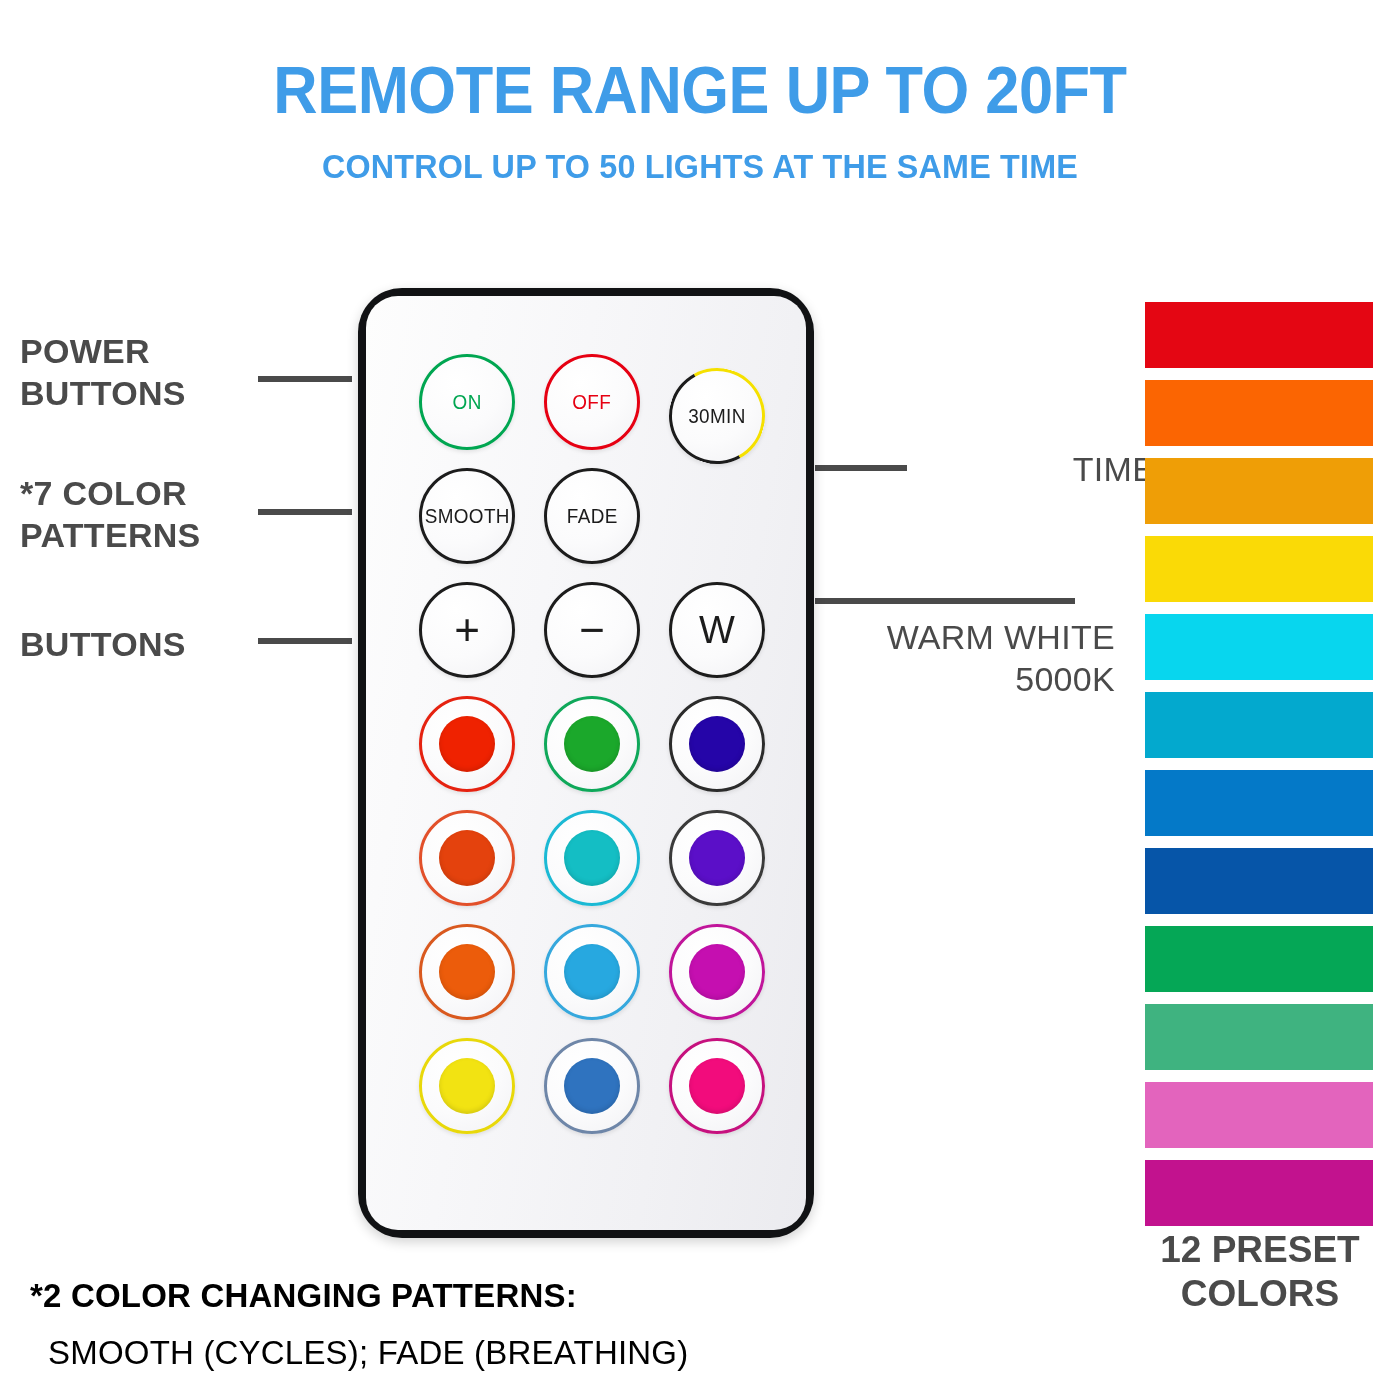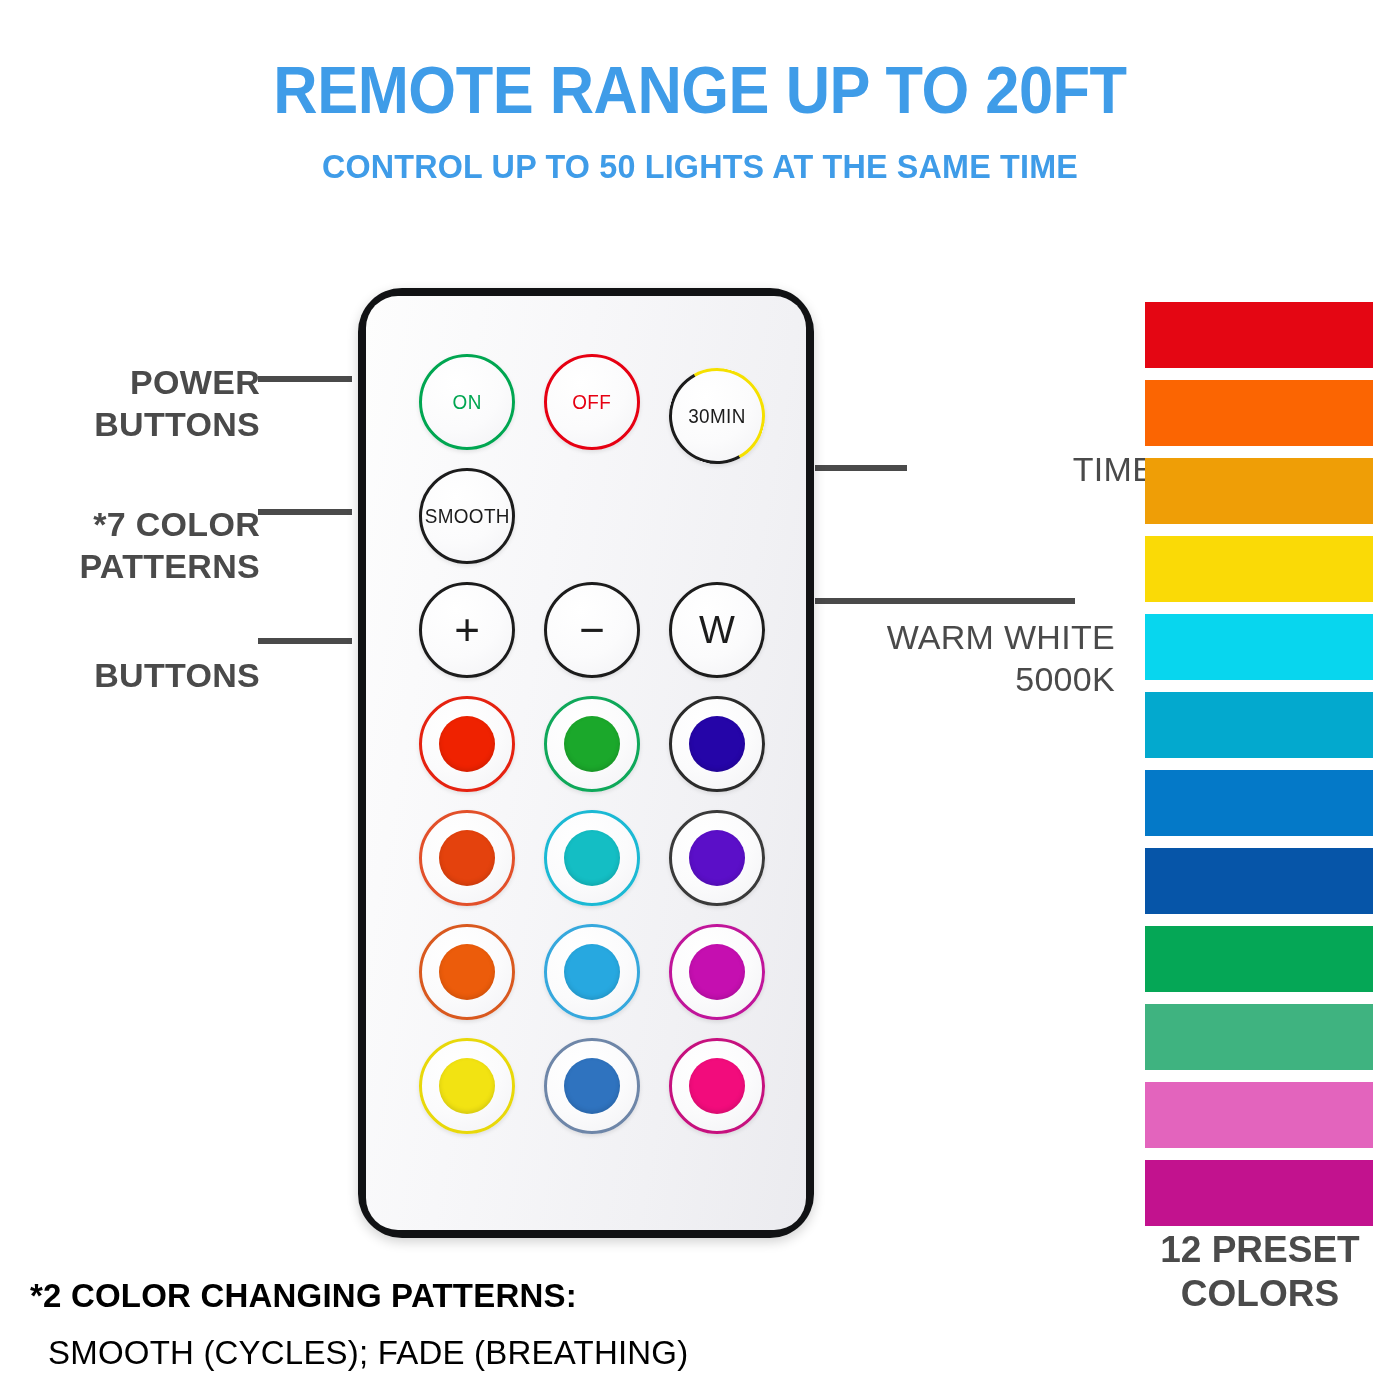--- a/index.html
+++ b/index.html
@@ -40,28 +40,26 @@
     font-weight: bold;
     letter-spacing: 0.2px;
     color: #3f9ce8;
     transform: scaleX(0.95);
     white-space: nowrap;
   }
 
   
   .callout-left {
     position: absolute;
-    text-align: right;
     font-size: 34px;
     font-weight: bold;
     line-height: 1.24;
     color: #4a4a4a;
     letter-spacing: 0.3px;
     white-space: pre-line;
-    margin-top: 31px;
   }
   .callout-right {
     position: absolute;
     text-align: right;
     font-size: 34px;
     font-weight: normal;
     line-height: 1.24;
     color: #4a4a4a;
     letter-spacing: 0.3px;
     white-space: pre-line;
@@ -246,20 +244,24 @@
           <div class="ring" style="border-color: rgb(230, 0, 18);"></div>
           <div class="lbl" style="color: rgb(230, 0, 18);">OFF</div>
         </div>
         <div class="btn" style="left: 303px; top: 72px;">
           <div class="ring-split" style="border-color: rgb(245, 224, 0) rgb(245, 224, 0) rgb(28, 28, 28) rgb(28, 28, 28);"></div>
           <div class="lbl" style="color: rgb(28, 28, 28);">30MIN</div>
         </div>
         <div class="btn" style="left: 53px; top: 172px;">
           <div class="ring" style="border-color: rgb(28, 28, 28);"></div>
           <div class="lbl" style="color: rgb(28, 28, 28);">SMOOTH</div>
+        </div>
+        <div class="btn" style="left: 178px; top: 172px;">
+          <div class="ring" style="border-color: rgb(28, 28, 28);"></div>
+          <div class="lbl" style="color: rgb(28, 28, 28);">FADE</div>
         </div>
         <div class="btn" style="left: 53px; top: 286px;">
           <div class="ring" style="border-color: rgb(28, 28, 28);"></div>
           <div class="lbl big" style="color: rgb(28, 28, 28);">+</div>
         </div>
         <div class="btn" style="left: 178px; top: 286px;">
           <div class="ring" style="border-color: rgb(28, 28, 28);"></div>
           <div class="lbl big" style="color: rgb(28, 28, 28);">−</div>
         </div>
         <div class="btn" style="left: 303px; top: 286px;">

